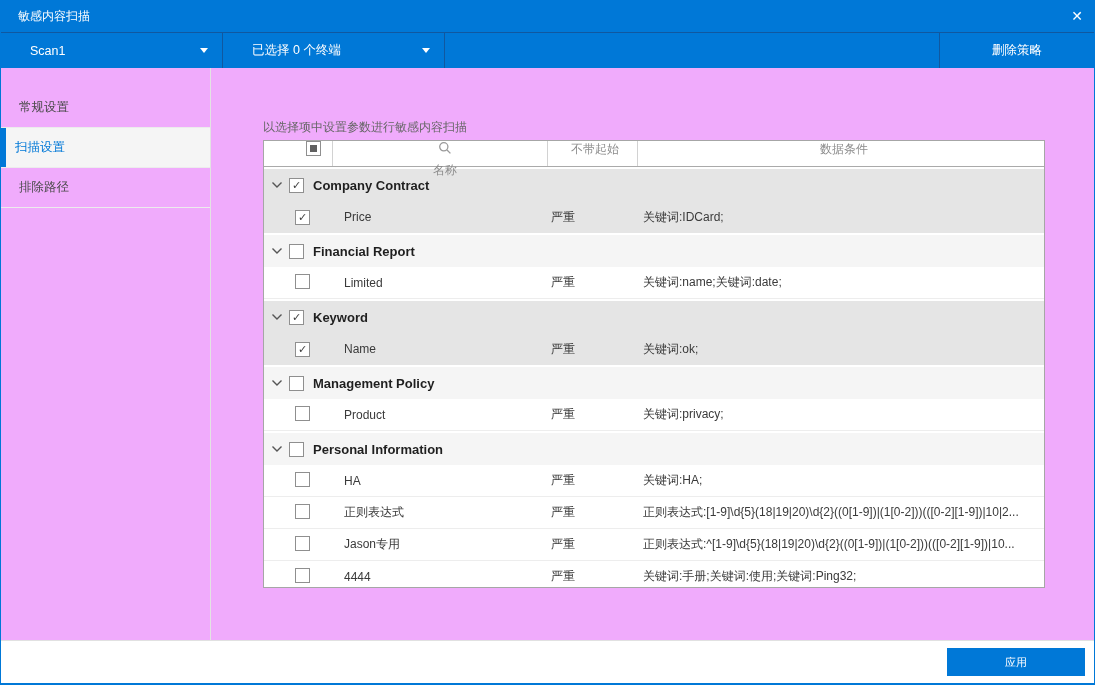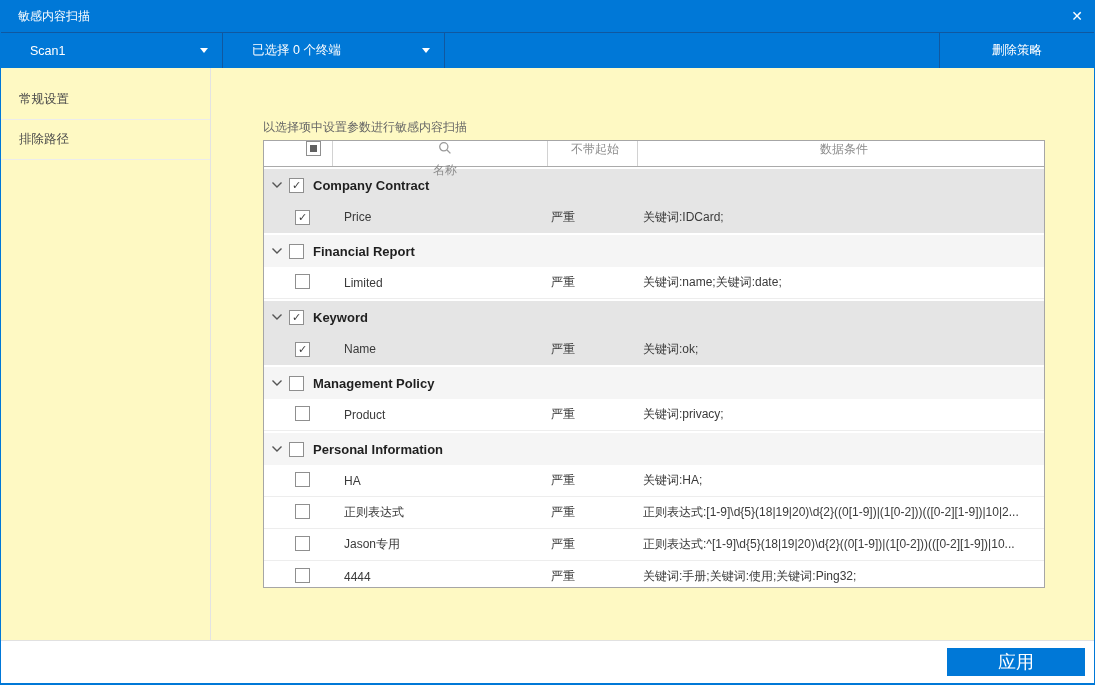--- a/index.html
+++ b/index.html
@@ -2,21 +2,21 @@
 <html><head>
 <meta charset="utf-8">
 <style>
   * { margin:0; padding:0; box-sizing:border-box; }
   html,body { background:#fff; }
   body {
     font-family:"Liberation Sans","DejaVu Sans",sans-serif;
     width:1095px; height:685px; overflow:hidden;
   }
   .window {
-    width:1095px; height:685px; position:relative; background:#fef9c3;
+    width:1095px; height:685px; position:relative; background:#f0abfc;
     border-left:1px solid #0078d7; border-right:1px solid #0078d7; border-bottom:2px solid #0078d7;
     display:flex; flex-direction:column;
   }
   
   .titlebar {
     height:32px; background:#0078d7; color:#fff; flex:none;
     display:flex; align-items:center; padding-left:17px; font-size:12px;
   }
   .close-btn {
     margin-left:auto; width:34px; height:32px; display:flex; align-items:center; justify-content:center;
@@ -36,21 +36,21 @@
     width:0; height:0; flex:none;
     border-left:4.5px solid transparent; border-right:4.5px solid transparent; border-top:5px solid #fff;
   }
   .tb-spacer { flex:1; }
   .tb-delete {
     width:155px; flex:none; display:flex; align-items:center; justify-content:center;
     border-left:1px solid #1058a0; cursor:pointer;
   }
   
   .main-body { height:572px; flex:none; display:flex; }
-  .sidebar { width:210px; flex:none; border-right:1px solid #e3e3e3; padding-top:12px; }
+  .sidebar { width:210px; flex:none; border-right:1px solid #e3e3e3; padding-top:20px; }
   .side-item {
     height:40px; display:flex; align-items:center; padding-left:18px;
     border-bottom:1px solid #ececec; color:#4a4a4a; font-size:12.5px; position:relative; cursor:pointer;
   }
   .side-item.selected { background:#f5f5f5; color:#0078d7; padding-left:14px; }
   .side-item .accent {
     position:absolute; left:0; top:0; bottom:0; width:5px; background:#0078d7; display:block;
   }
   .content { flex:1; position:relative; }
   .hint { position:absolute; left:52px; top:51px; font-size:12px; color:#666; }
@@ -81,21 +81,21 @@
   .cb {
     width:15px; height:15px; flex:none; background:#fff; border:1px solid #8f8f8f;
     display:inline-flex; align-items:center; justify-content:center;
     font-size:11px; line-height:1; color:#3d3d3d; cursor:pointer;
   }
   .cb .sq { width:7px; height:7px; background:#606060; display:block; }
   
   .footer { height:43px; flex:none; border-top:1px solid #e1e1e1; position:relative; background:#fff; }
   .apply-btn {
     position:absolute; right:9px; top:7px; width:138px; height:28px;
-    background:#0078d7; color:#fff; border:none; font-size:18px;
+    background:#0078d7; color:#fff; border:none; font-size:11px;
     font-family:"Liberation Sans","DejaVu Sans",sans-serif; cursor:pointer;
   }
 </style>
 </head>
 <body>
 
 <div class="window">
 
   <div class="titlebar">
     <span>敏感内容扫描</span>
@@ -114,20 +114,24 @@
     <div class="tb-spacer"></div>
     <div class="tb-delete">
       <span>删除策略</span>
     </div>
   </div>
 
   <div class="main-body">
     <div class="sidebar">
         <div class="side-item">
           <span>常规设置</span>
+        </div>
+        <div class="side-item selected">
+          <span class="accent"></span>
+          <span>扫描设置</span>
         </div>
         <div class="side-item">
           <span>排除路径</span>
         </div>
       </div>
     <div class="content">
       <div class="hint">以选择项中设置参数进行敏感内容扫描</div>
 
       <div class="rule-table">
         <div class="thead">

